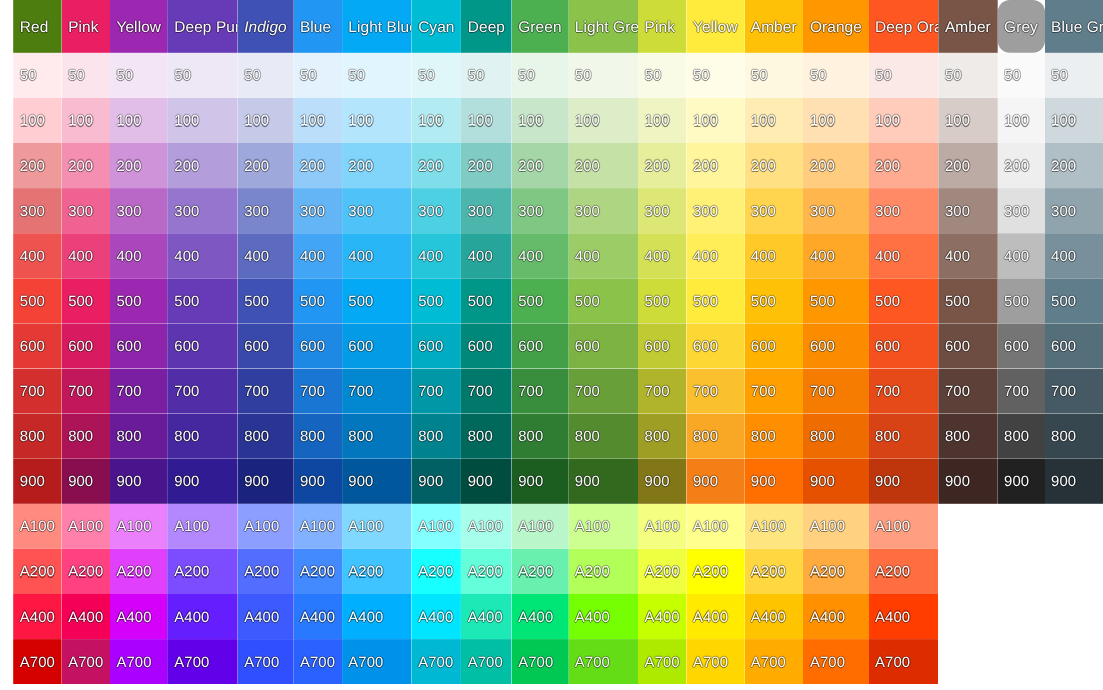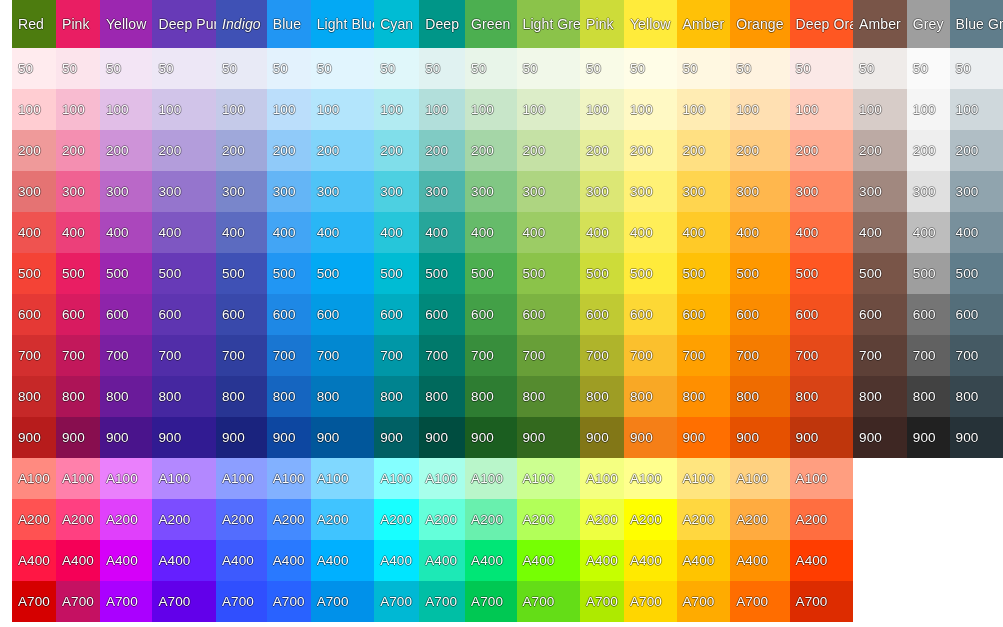--- a/index.html
+++ b/index.html
@@ -100,21 +100,21 @@
           <th style="background: rgb(0, 188, 212);">Cyan</th>
           <th style="background: rgb(0, 150, 136);">Deep</th>
           <th style="background: rgb(76, 175, 80);">Green</th>
           <th style="background: rgb(139, 195, 74);">Light Green</th>
           <th style="background: rgb(205, 220, 57);">Pink</th>
           <th style="background: rgb(255, 235, 59);">Yellow</th>
           <th style="background: rgb(255, 193, 7);">Amber</th>
           <th style="background: rgb(255, 152, 0);">Orange</th>
           <th style="background: rgb(255, 87, 34);">Deep Orange</th>
           <th style="background: rgb(121, 85, 72);">Amber</th>
-          <th style="background: rgb(158, 158, 158);">Grey</th>
+          <th style="background: rgb(158, 158, 158); border-radius: 11px;">Grey</th>
           <th style="background: rgb(96, 125, 139);">Blue Grey</th>
         </tr>
     </thead>
     <tbody id="palette-body">
         <tr>
           <td style="background: rgb(255, 235, 238);">50</td>
           <td style="background: rgb(252, 228, 236);">50</td>
           <td style="background: rgb(243, 229, 245);">50</td>
           <td style="background: rgb(237, 231, 246);">50</td>
           <td style="background: rgb(232, 234, 246);">50</td>

